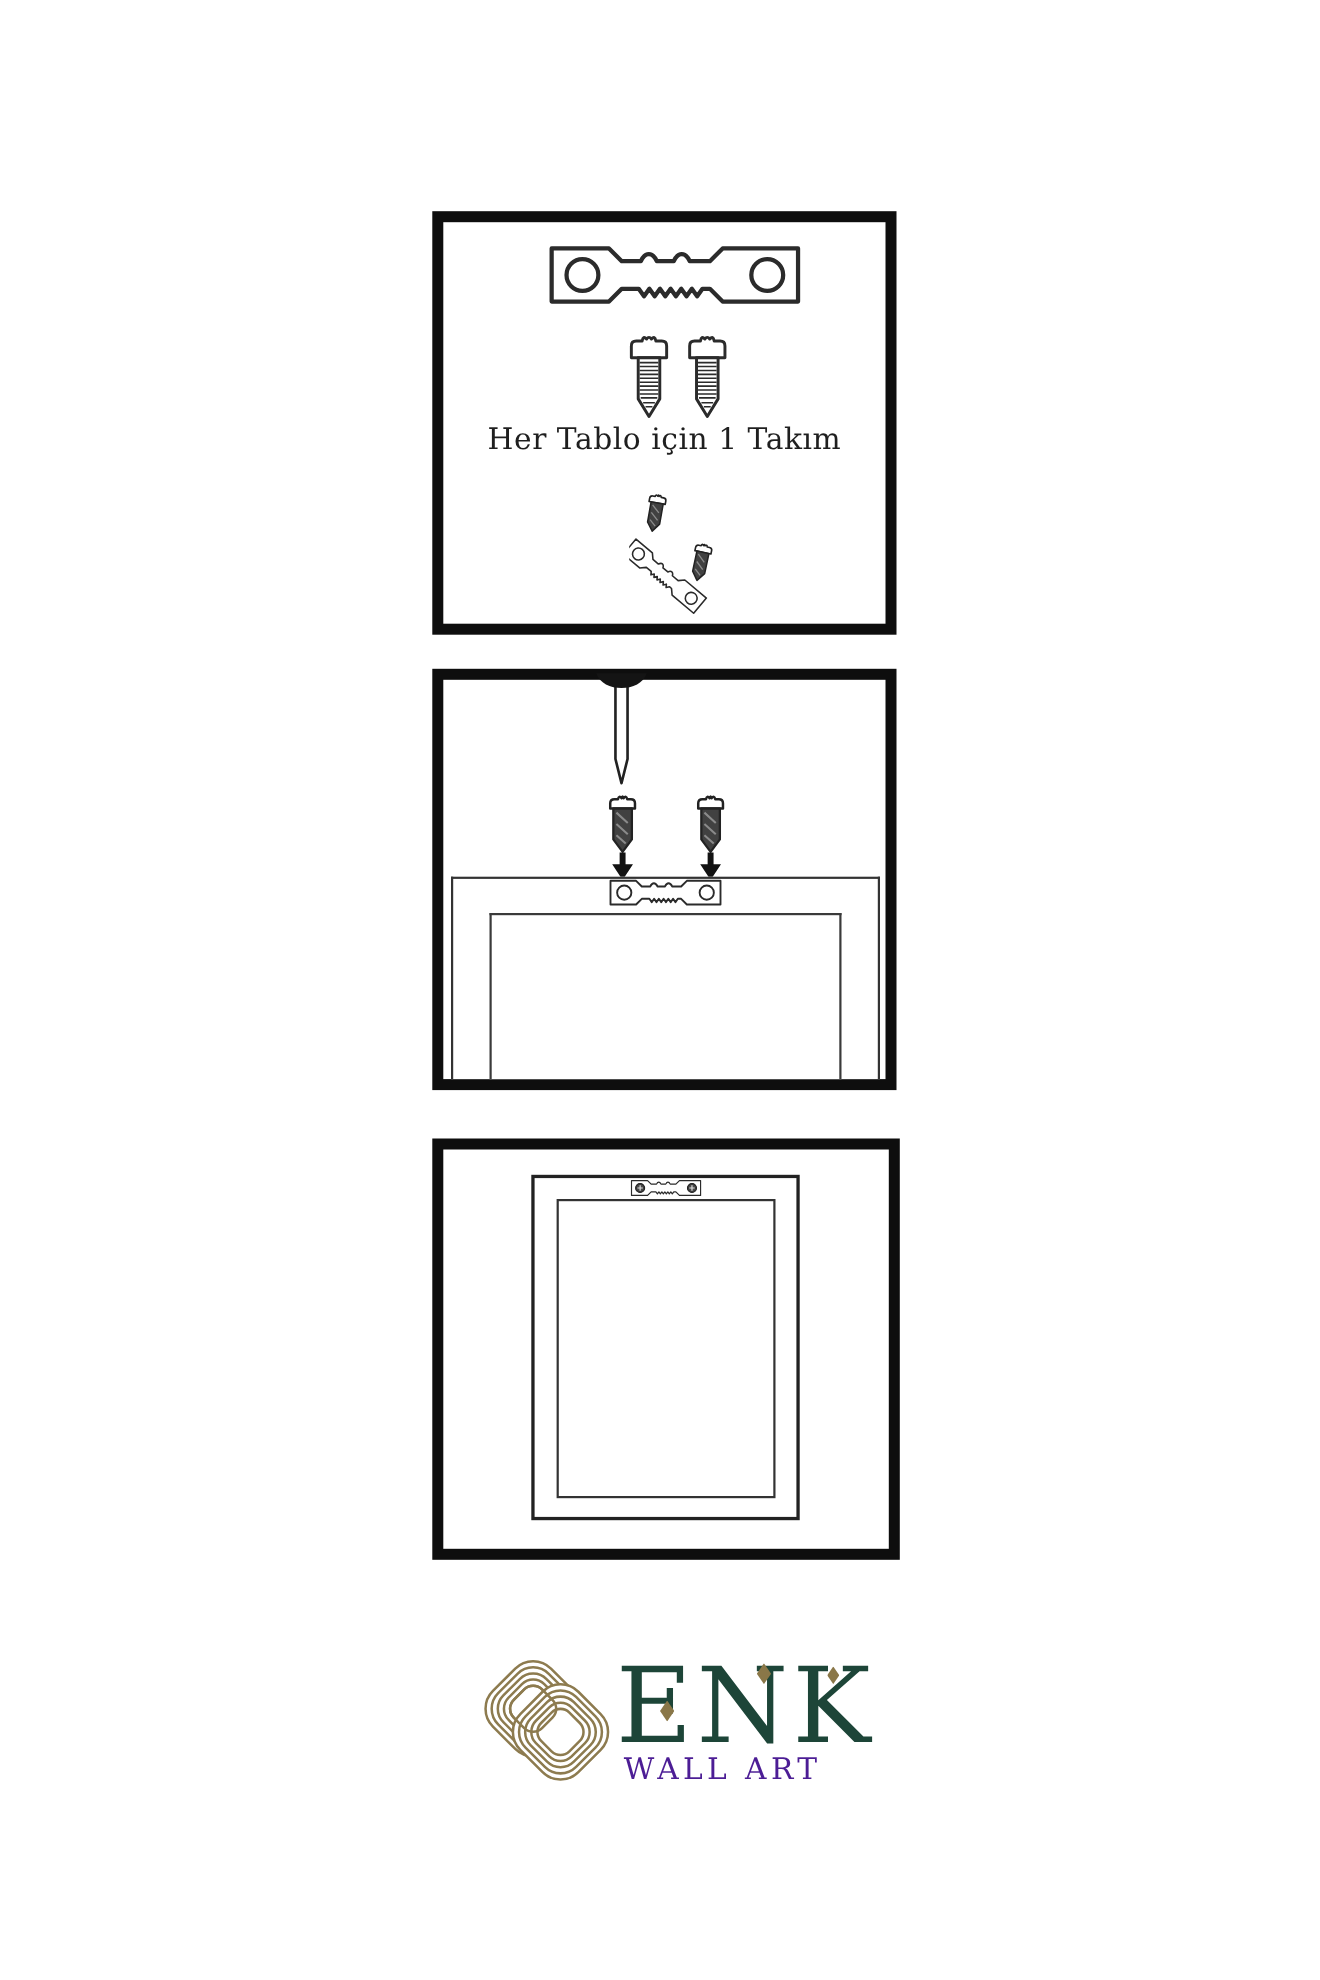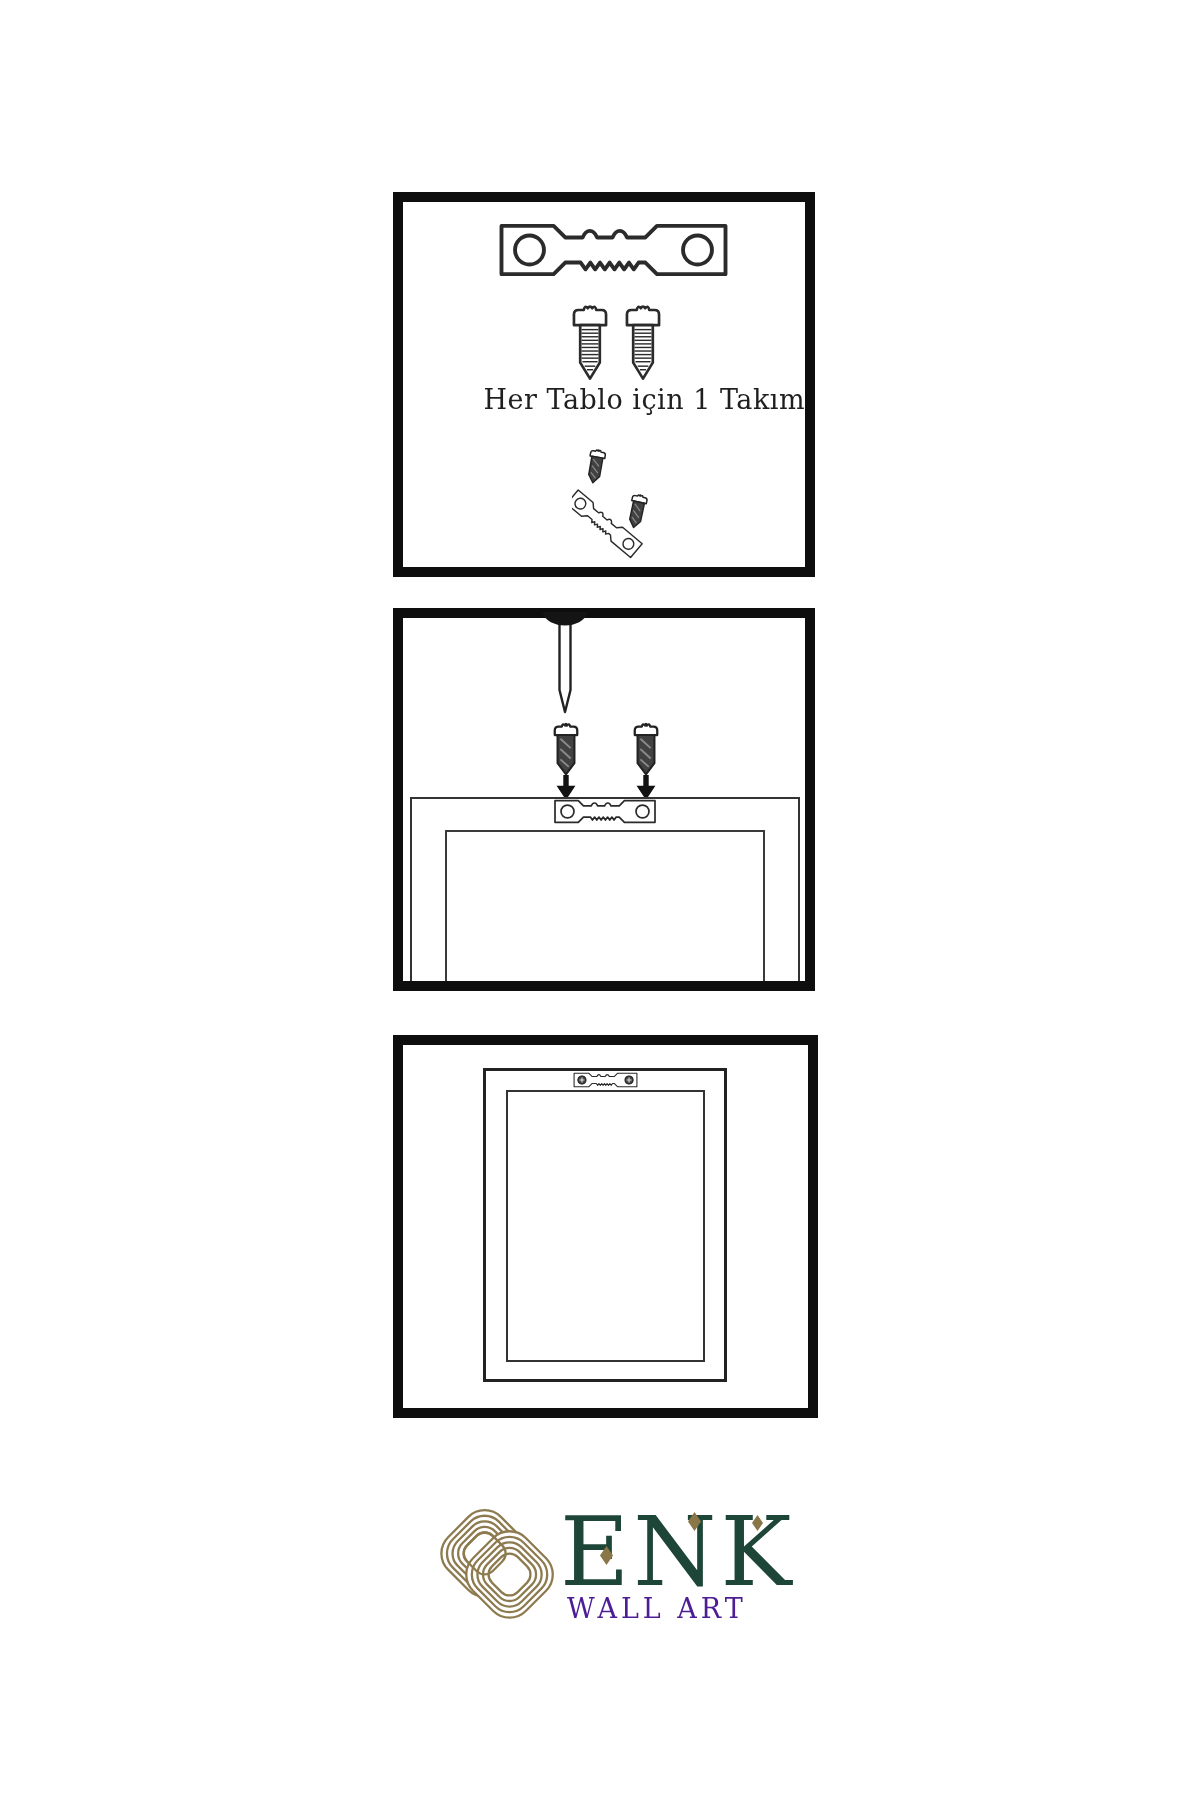--- a/index.html
+++ b/index.html
@@ -3,21 +3,21 @@
 <meta charset="utf-8">
 <style>
   html,body{margin:0;padding:0;background:#ffffff;}
   #page{position:relative;width:1200px;height:1800px;background:#ffffff;overflow:hidden;
         font-family:"DejaVu Serif", serif;}
   .panel{position:absolute;border:10px solid #0e0e0e;background:#ffffff;box-sizing:border-box;}
   #panel1{left:393px;top:192px;width:422px;height:385px;}
   #panel2{left:393px;top:608px;width:422px;height:383px;}
   #panel3{left:393px;top:1035px;width:425px;height:383px;}
   .abs{position:absolute;}
-  .caption{position:absolute;left:0;right:0;top:182px;text-align:right;
+  .caption{position:absolute;left:0;right:0;top:182px;text-align:center;
            font-size:27px;letter-spacing:.5px;color:#1f1f1f;font-weight:400;}
   .frame-rect{position:absolute;box-sizing:border-box;background:#ffffff;}
   #p2-outer{left:7px;top:179px;width:390px;height:184px;border:2px solid #333;border-bottom:none;}
   #p2-inner{left:42px;top:212px;width:320px;height:151px;border:2px solid #3a3a3a;border-bottom:none;background:#fff;}
   #p3-outer{left:80px;top:23px;width:244px;height:314px;border:3px solid #222;}
   #p3-inner{left:103px;top:45px;width:199px;height:272px;border:2px solid #333;}
   .diamond{position:absolute;background:#8a7748;clip-path:polygon(50% 0,100% 50%,50% 100%,0 50%);}
   #brand{position:absolute;left:560px;top:1498px;font-size:95px;line-height:1.15;
          letter-spacing:4px;color:#1d4538;font-weight:400;}
   #brand-sub{position:absolute;left:567px;top:1593px;font-size:27px;letter-spacing:4px;

